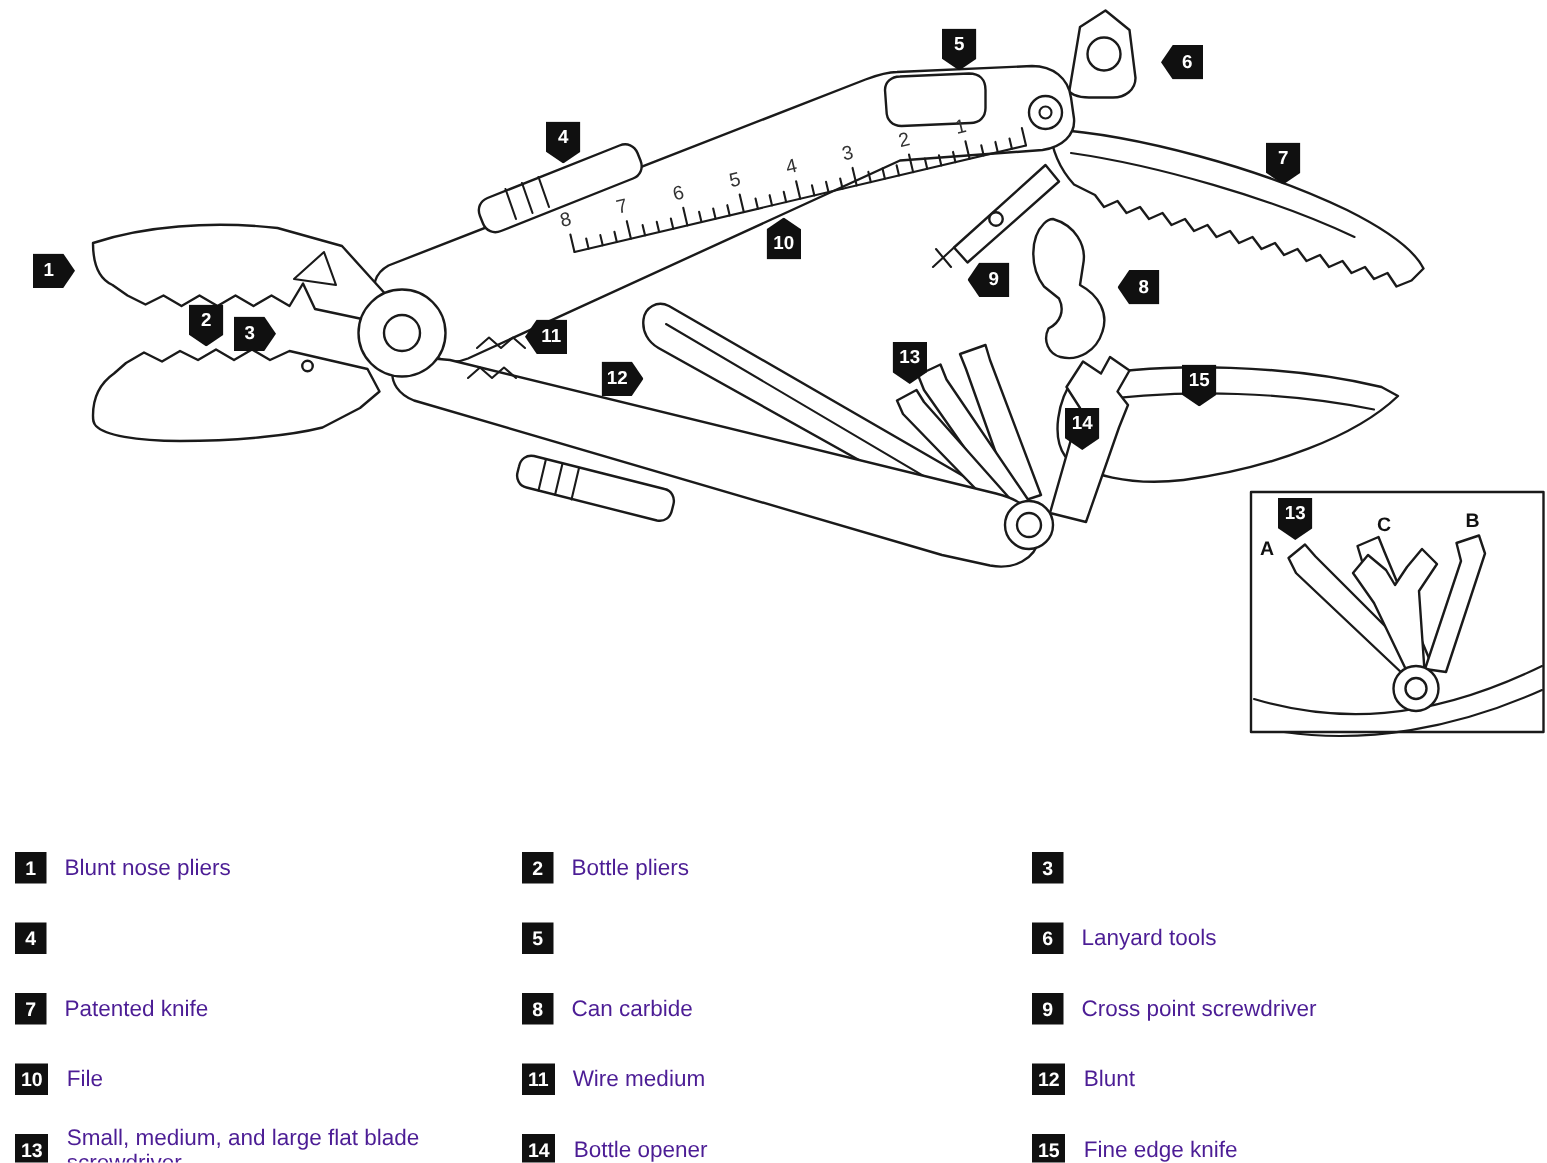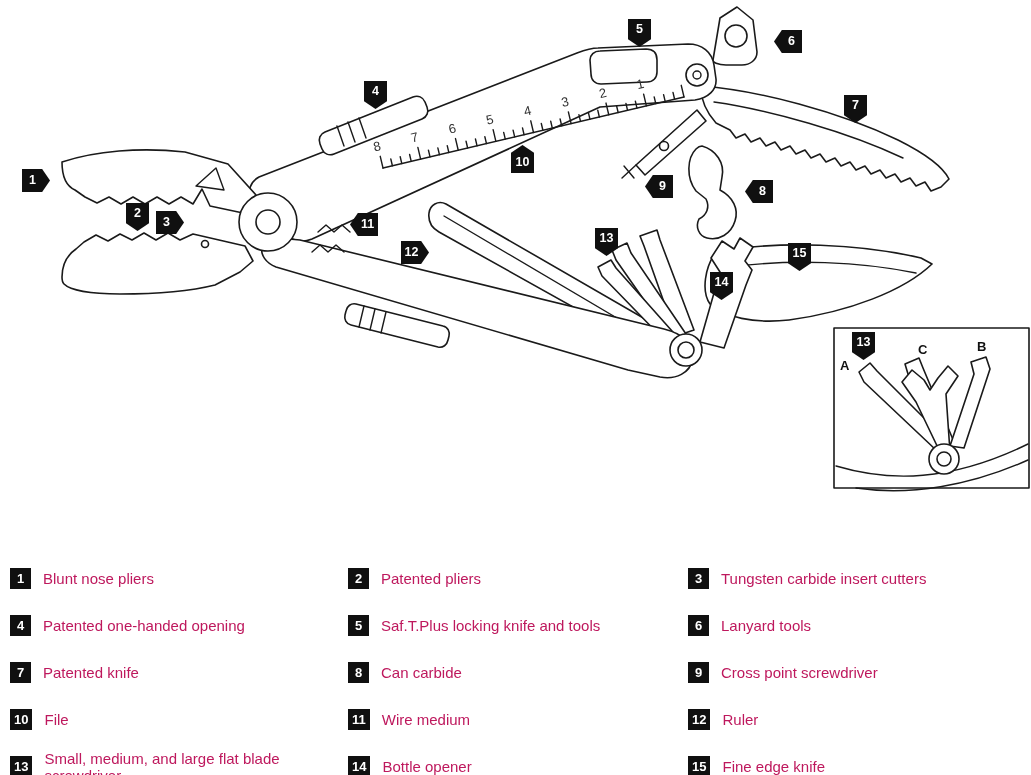--- a/index.html
+++ b/index.html
@@ -22,21 +22,21 @@
   .dir-right{width:28px;height:23px;padding-right:7px;
              clip-path:polygon(0 0,72% 0,100% 50%,72% 100%,0 100%);}
   .inset-letter{position:absolute;font-weight:bold;font-size:13px;color:#111;z-index:5;}
   #legend{position:absolute;top:555px;left:10px;right:0;
           display:grid;grid-template-columns:338px 340px 1fr;
           grid-auto-rows:47px;align-items:center;}
   .legend-item{display:flex;align-items:center;gap:12px;}
   .badge{min-width:21px;height:21px;padding:0 4px;background:#101010;color:#fff;
          font-weight:bold;font-size:13px;display:flex;align-items:center;
          justify-content:center;box-sizing:border-box;flex:none;}
-  .legend-label{font-size:15px;color:#be185d;}
+  .legend-label{font-size:15px;color:#4c1d95;}
   .ruler-num{font-size:13px;fill:#333;}
 </style>
 </head>
 <body>
 
 <div id="diagram">
   <svg id="tool-svg" viewBox="0 0 1031 520" width="1031" height="520">
 
     <g>
       <path class="fw" d="M700,86 C758,90 840,112 898,140 C926,154 943,167 949,179 L941,187
@@ -244,33 +244,30 @@
     <div class="inset-letter" style="left: 977px; top: 339px;">B</div>
   </div>
 
 <div id="legend">
     <div class="legend-item">
       <span class="badge">1</span>
       <span class="legend-label">Blunt nose pliers</span>
     </div>
     <div class="legend-item">
       <span class="badge">2</span>
-      <span class="legend-label">Patented pliers</span>
+      <span class="legend-label">Bottle pliers</span>
     </div>
     <div class="legend-item">
       <span class="badge">3</span>
-      <span class="legend-label">Tungsten carbide insert cutters</span>
     </div>
     <div class="legend-item">
       <span class="badge">4</span>
-      <span class="legend-label">Patented one-handed opening</span>
     </div>
     <div class="legend-item">
       <span class="badge">5</span>
-      <span class="legend-label">Saf.T.Plus locking knife and tools</span>
     </div>
     <div class="legend-item">
       <span class="badge">6</span>
       <span class="legend-label">Lanyard tools</span>
     </div>
     <div class="legend-item">
       <span class="badge">7</span>
       <span class="legend-label">Patented knife</span>
     </div>
     <div class="legend-item">
@@ -284,21 +281,21 @@
     <div class="legend-item">
       <span class="badge">10</span>
       <span class="legend-label">File</span>
     </div>
     <div class="legend-item">
       <span class="badge">11</span>
       <span class="legend-label">Wire medium</span>
     </div>
     <div class="legend-item">
       <span class="badge">12</span>
-      <span class="legend-label">Ruler</span>
+      <span class="legend-label">Blunt</span>
     </div>
     <div class="legend-item">
       <span class="badge">13</span>
       <span class="legend-label">Small, medium, and large flat blade screwdriver</span>
     </div>
     <div class="legend-item">
       <span class="badge">14</span>
       <span class="legend-label">Bottle opener</span>
     </div>
     <div class="legend-item">

